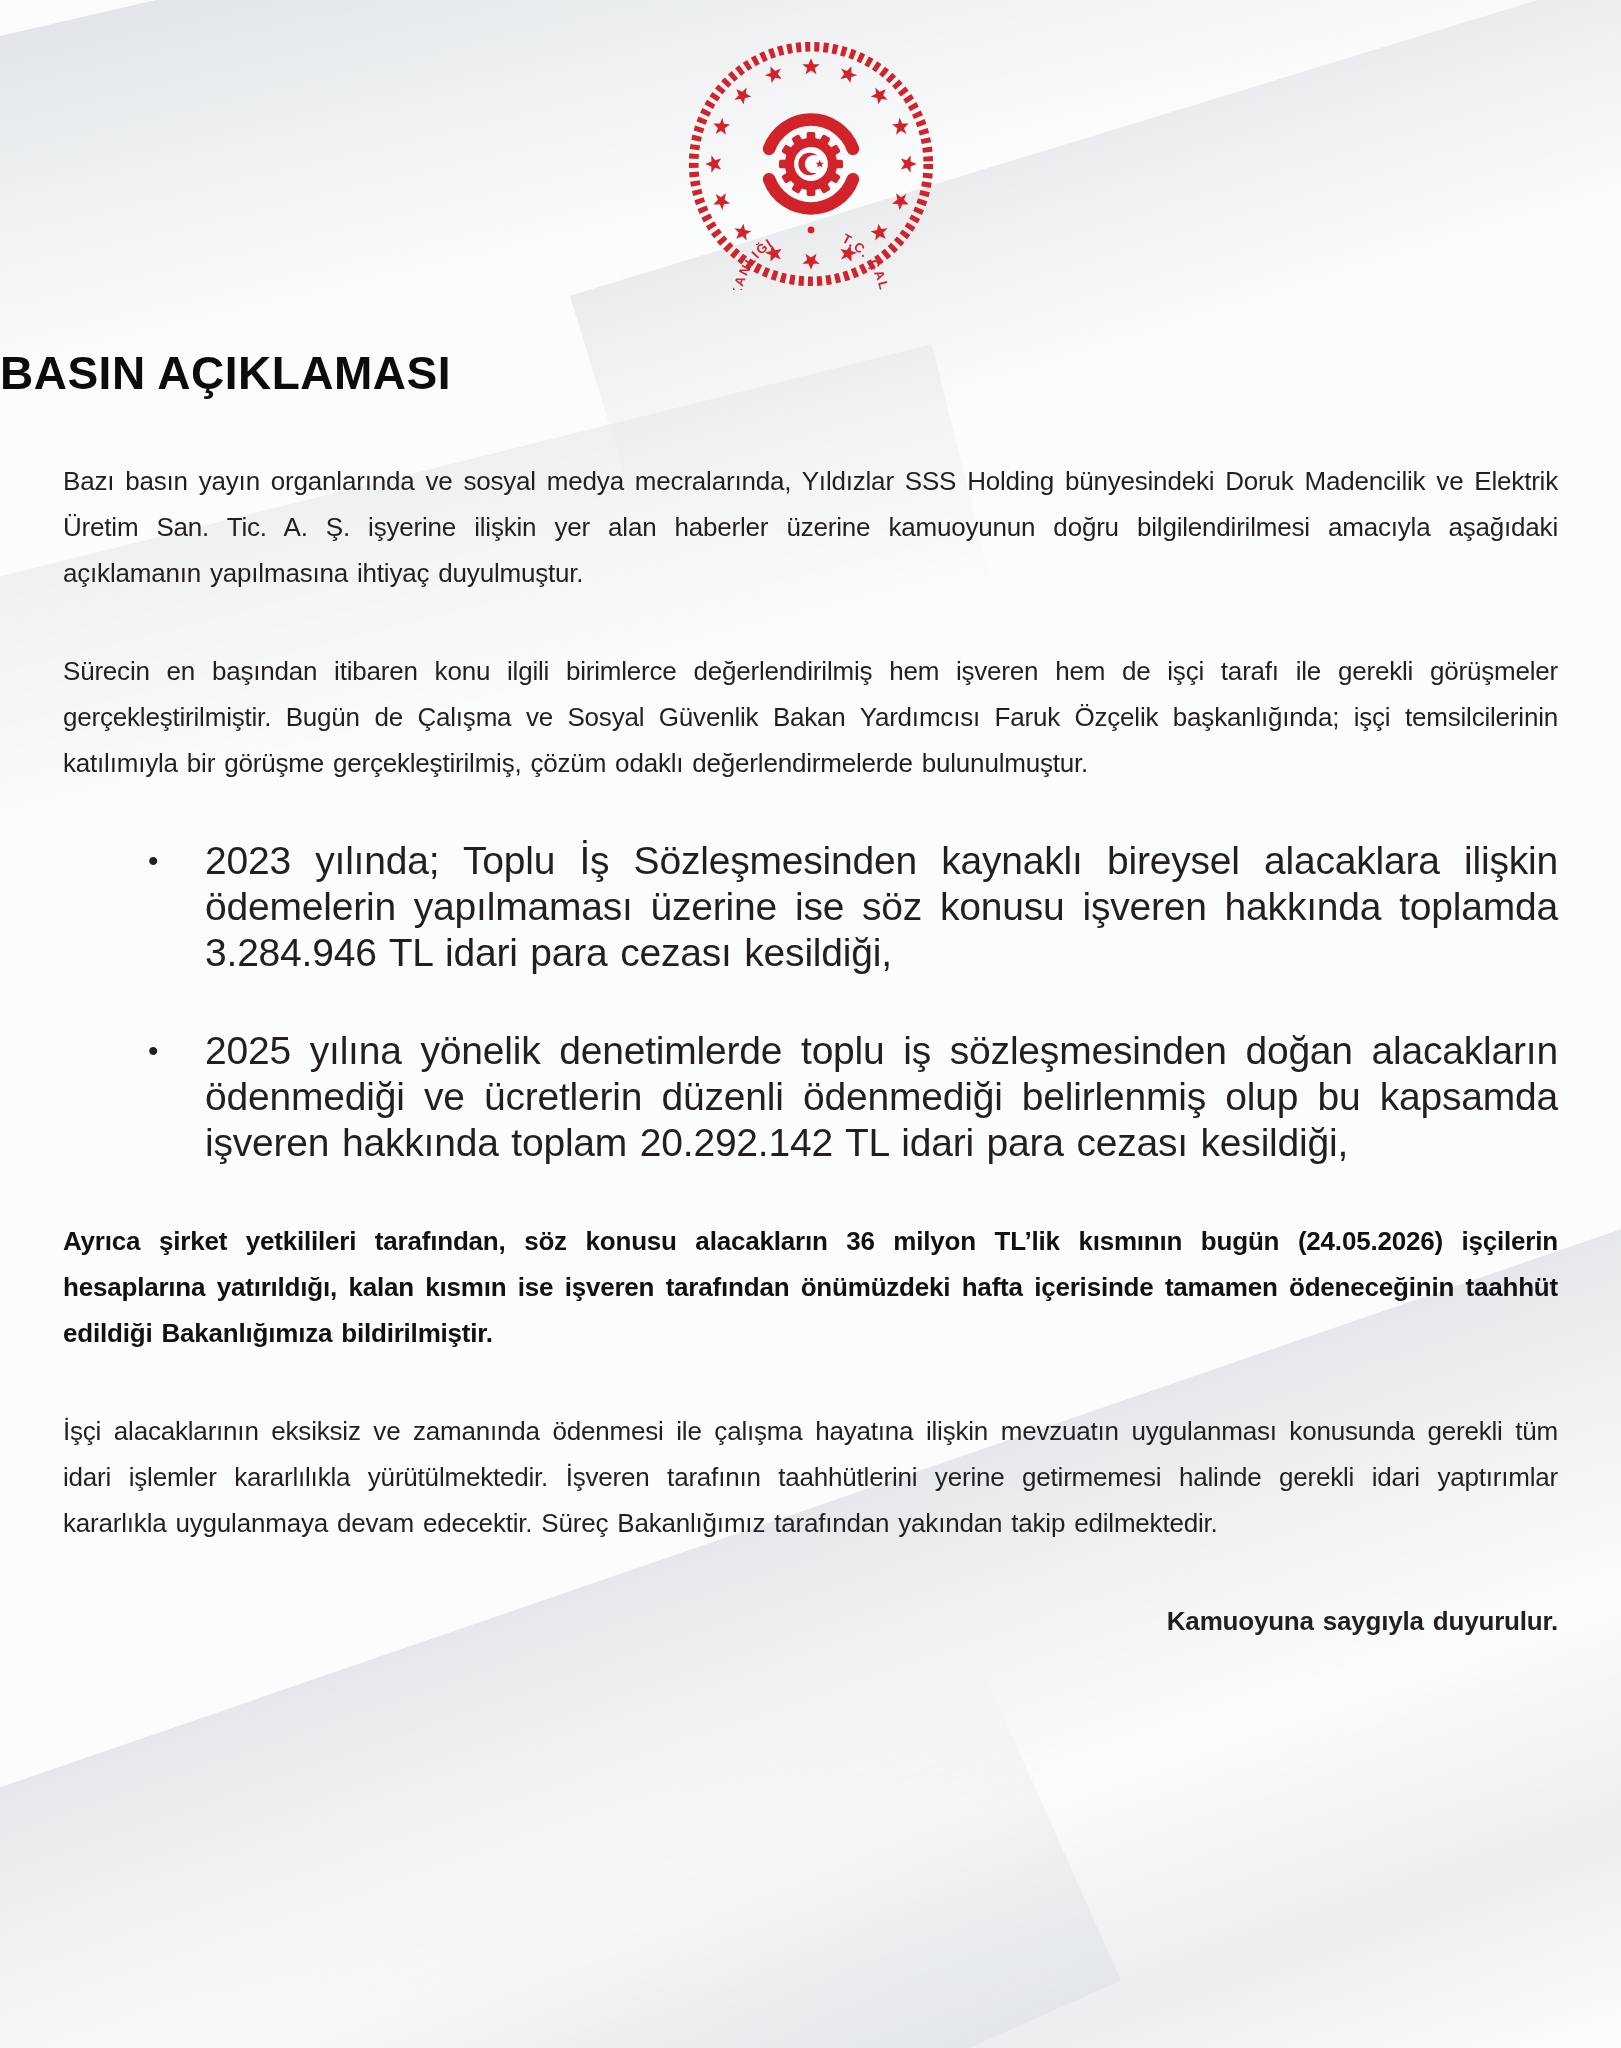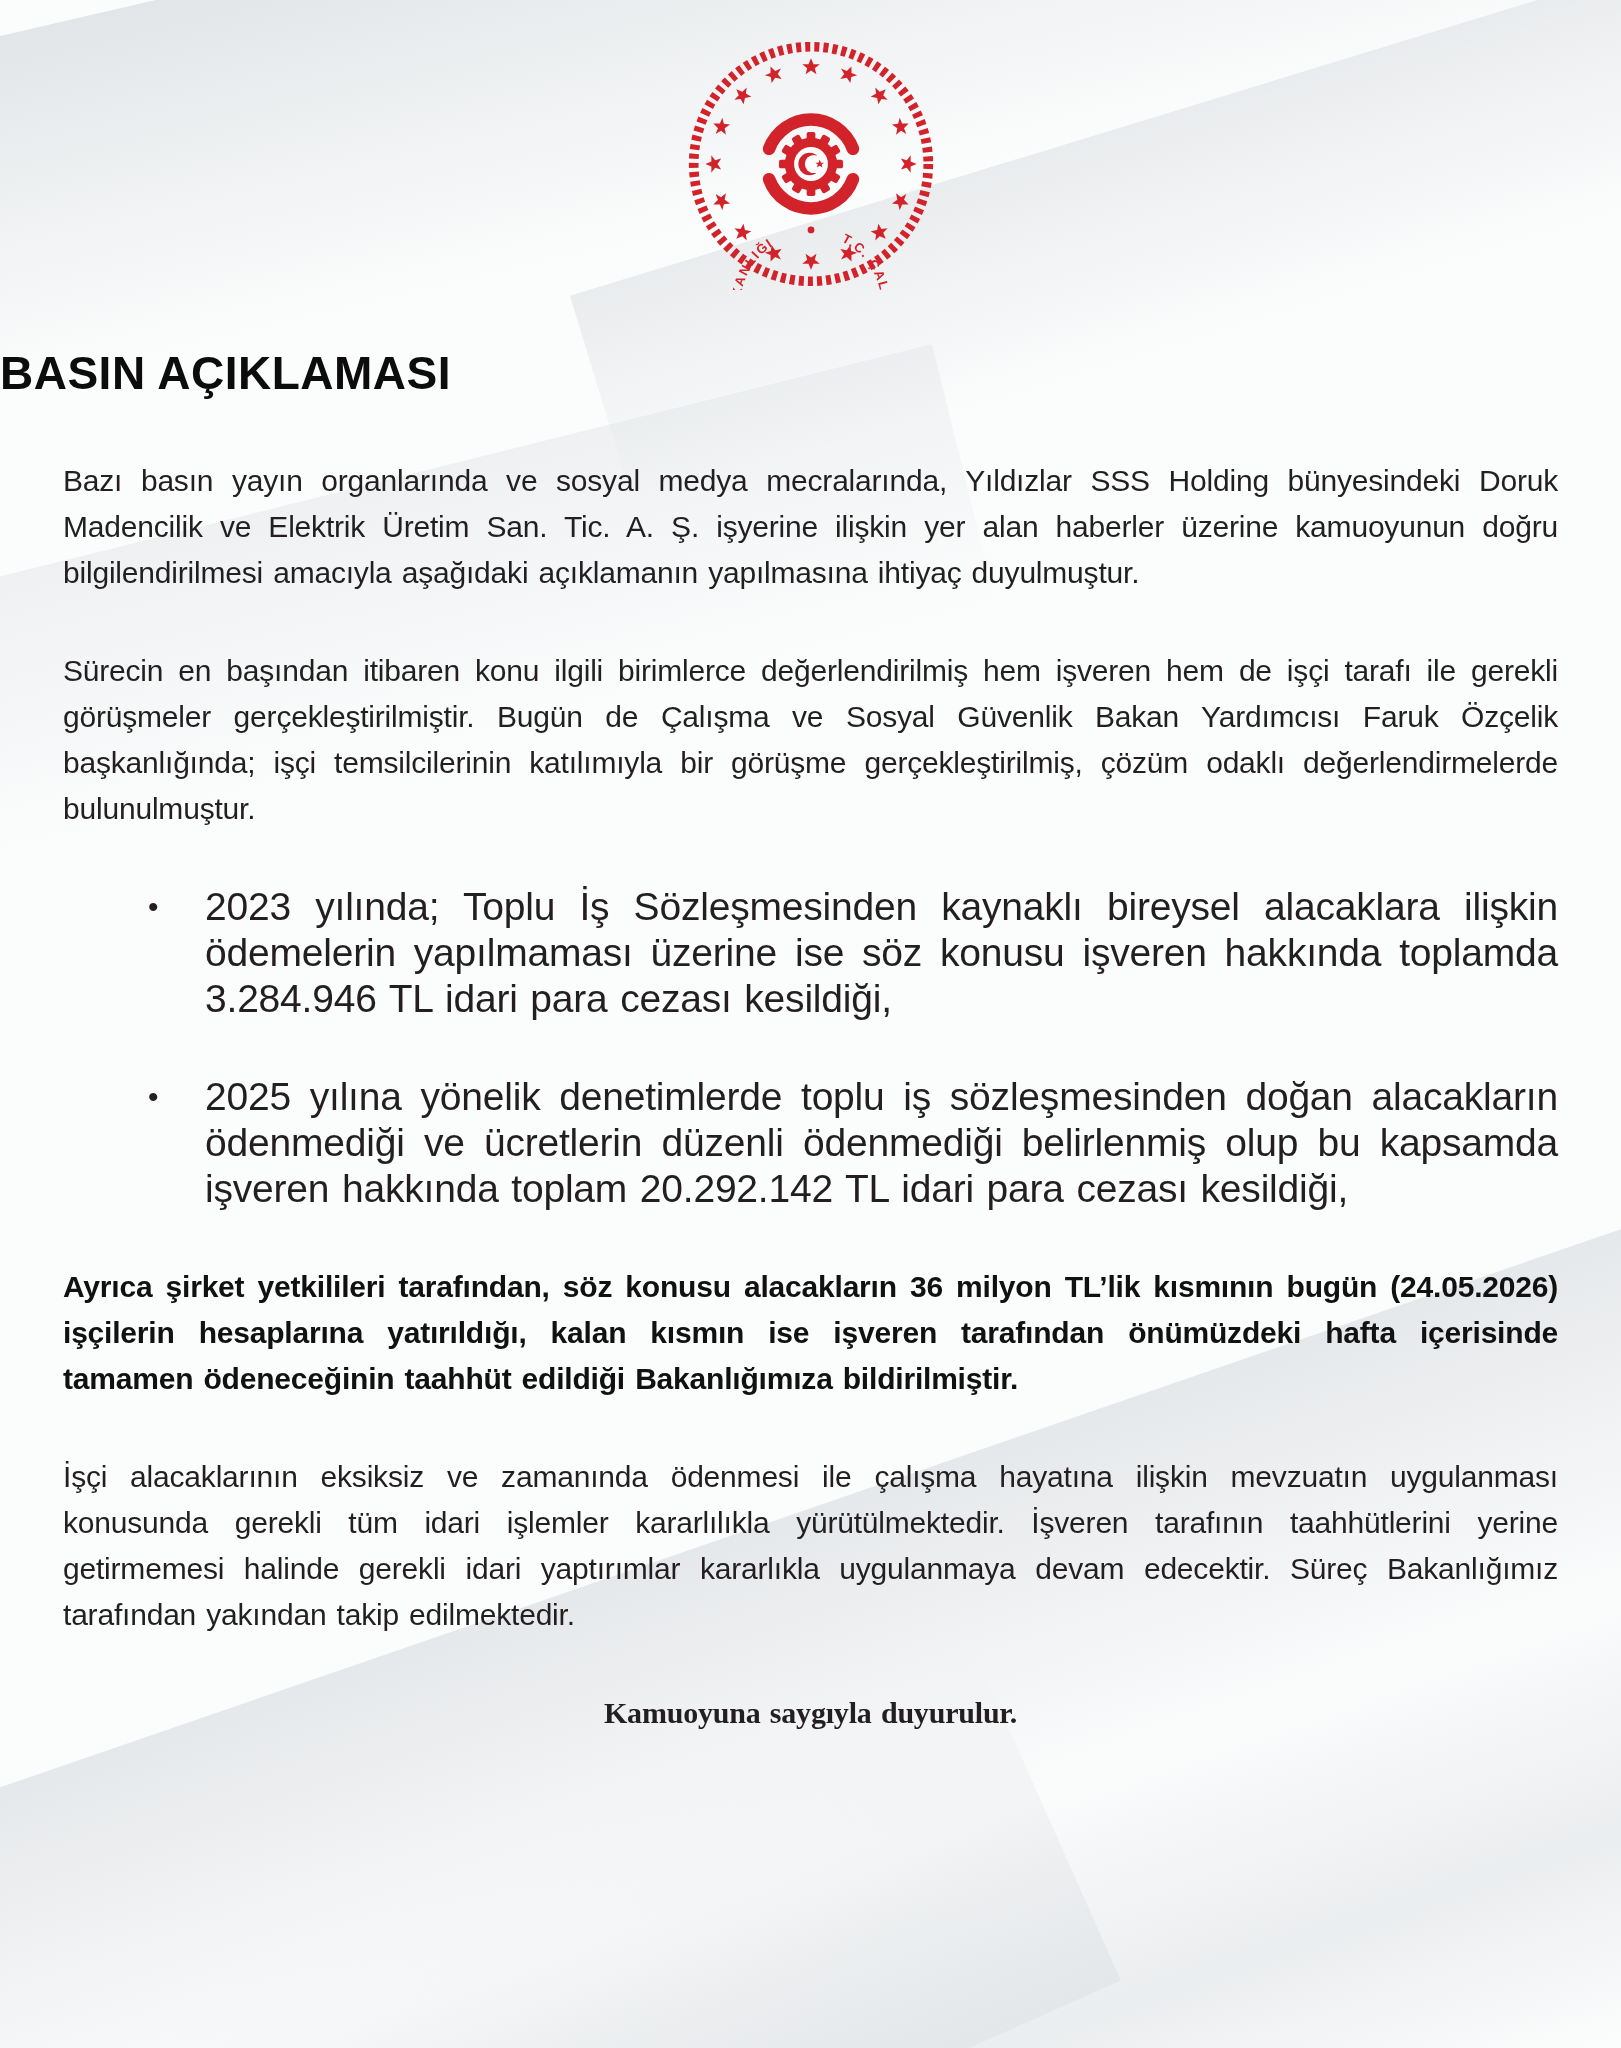--- a/index.html
+++ b/index.html
@@ -39,28 +39,28 @@
     text-align:left;
     font-size:46px;
     font-weight:700;
     letter-spacing:.5px;
     color:#0c0c0c;
   }
 
   .content{padding:58px 63px 0;}
   .content p{
     margin:0 0 52px;
-    font-size:30px;
+    font-size:26px;
     line-height:46px;
     text-align:justify;
     letter-spacing:-.2px;
     word-spacing:2px;
   }
   .content p.bold{font-weight:700;color:#111;}
-  .content p.closing{margin-bottom:8px;font-weight:700;text-align:center;font-family:Liberation Serif, serif;}
+  .content p.closing{margin-bottom:8px;font-weight:700;text-align:right;}
 
   ul.bullets{list-style:none;margin:0;padding:0 0 0 85px;}
   ul.bullets li{
     position:relative;
     padding-left:57px;
     margin-bottom:52px;
     font-size:39px;
     line-height:46px;
     text-align:justify;
     letter-spacing:-.2px;

